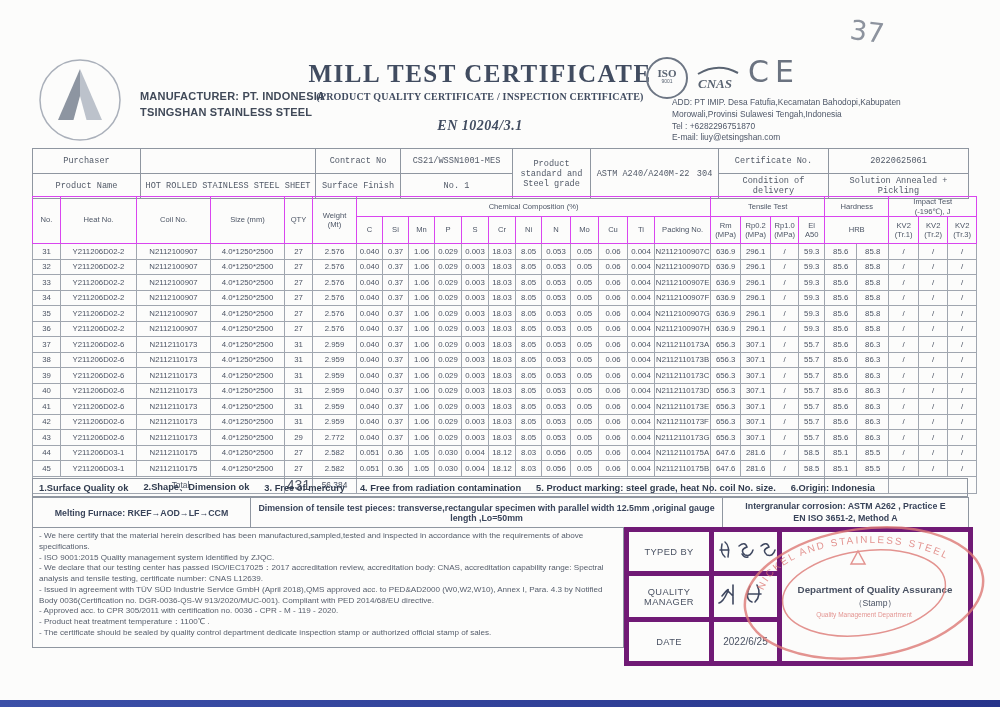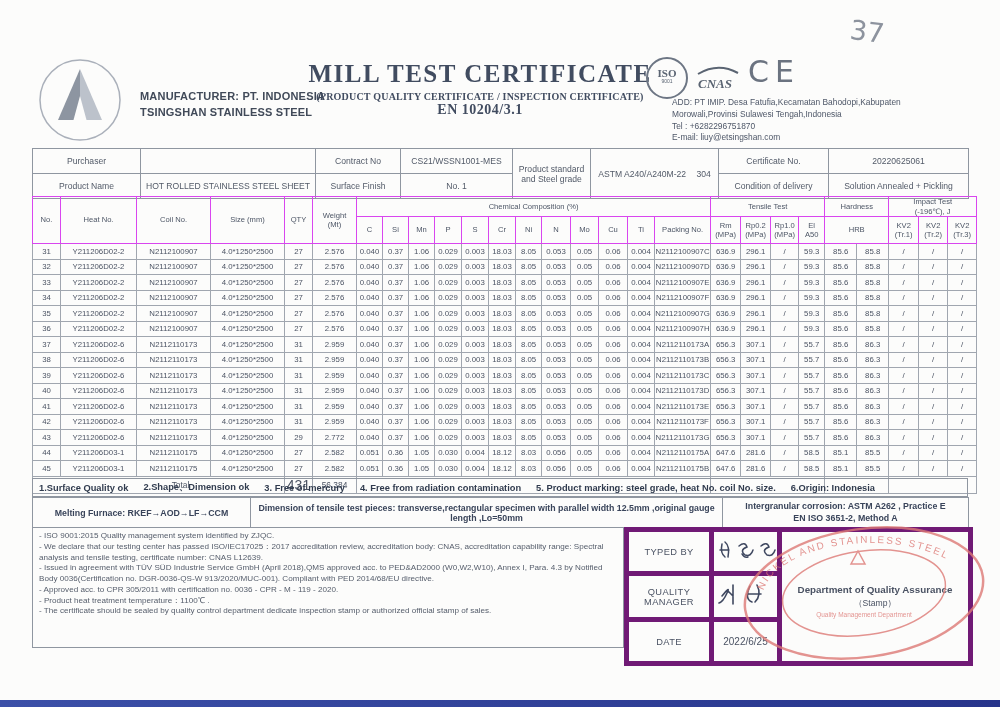--- a/index.html
+++ b/index.html
@@ -8,35 +8,35 @@
   .abs{position:absolute;}
 
   
   .handwritten{left:850px;top:16px;font-size:27px;color:#8d939e;transform:rotate(7deg);
                font-family:"DejaVu Sans",sans-serif;}
   .logo-wrap{left:34px;top:56px;width:92px;height:92px;}
   .mfr{left:140px;top:89px;font-size:11px;font-weight:bold;color:#414a59;line-height:1.45;letter-spacing:.2px;}
   .title-block{left:290px;top:60px;width:380px;text-align:center;font-family:"Liberation Serif",serif;color:#414c60;}
   .title-main{font-size:25px;font-weight:bold;letter-spacing:1.5px;}
   .title-sub{font-size:10px;font-weight:bold;margin-top:3px;letter-spacing:.2px;}
-  .title-std{font-size:14px;font-weight:bold;margin-top:0;letter-spacing:.5px;}
+  .title-std{font-size:14px;font-weight:bold;margin-top:16px;letter-spacing:.5px;font-style:italic;}
   .iso-wrap{left:646px;top:57px;width:38px;height:38px;border:2px solid #6d7684;border-radius:50%;
             text-align:center;color:#5a6472;}
   .iso-txt{font-size:11px;font-weight:bold;margin-top:8px;font-family:"Liberation Serif",serif;}
   .iso-sub{font-size:5px;margin-top:-1px;}
   .cnas-wrap{left:694px;top:64px;width:48px;height:30px;}
   .ce-mark{left:748px;top:54px;font-size:30px;color:#6b7380;letter-spacing:6px;
            font-family:"DejaVu Sans",sans-serif;}
   .address{left:672px;top:97px;width:305px;font-size:8.4px;line-height:1.4;color:#4e5768;}
 
   
   table{border-collapse:collapse;table-layout:fixed;}
   td,th{overflow:hidden;}
 
-  .info-table{left:32px;top:148px;width:936px;}
+  .info-table{left:32px;top:148px;width:936px;font-family:Liberation Mono, monospace;}
   .info-table td{border:1px solid #8f96a0;font-size:8.6px;text-align:center;color:#525a68;
                  height:24px;padding:0 2px;}
   .std-cell{display:flex;justify-content:space-around;align-items:center;}
 
   .main-table{left:32px;top:196px;width:936px;}
   .main-table th{border:1px solid #d946ef;font-size:7.6px;font-weight:normal;color:#4c5565;
                  white-space:pre-line;line-height:1.2;padding:0;}
   .main-table thead tr:first-child th{height:19px;}
   .main-table thead tr:last-child th{height:26px;}
   .main-table td{border:1px solid #a0a6af;font-size:7.8px;color:#4b5363;height:14.5px;
@@ -697,20 +697,21 @@
       <td>Dimension of tensile test pieces: transverse,rectangular specimen with parallel width 12.5mm ,original gauge length ,Lo=50mm</td>
       <td class="inter-cell">
         <div>Intergranular corrosion:  ASTM A262 , Practice E</div>
         <div>EN ISO 3651-2, Method A</div>
       </td>
     </tr>
   </tbody>
     </table>
 
   <div class="abs certify-box">
+      <div>- We here certify that the material herein described has been manufactured,sampled,tested and inspected in accordance with the requirements of above specifications.</div>
       <div>- ISO 9001:2015 Quality management system identified by ZJQC.</div>
       <div>- We declare that our testing center has passed ISO/IEC17025：2017 accreditation review, accreditation body: CNAS, accreditation capability range: Spectral analysis and tensile testing, certificate number: CNAS L12639.</div>
       <div>- Issued in agreement with TÜV SÜD Industrie Service GmbH (April 2018),QMS approved acc. to PED&amp;AD2000 (W0,W2,W10), Annex I, Para. 4.3 by Notified Body 0036(Certification no.  DGR-0036-QS-W 913/2020/MUC-001). Compliant with PED 2014/68/EU directive.</div>
       <div>- Approved acc. to CPR 305/2011 with certification no. 0036 - CPR - M - 119 - 2020.</div>
       <div>- Product heat treatment temperature：1100℃ .</div>
       <div>- The certificate should be sealed by quality control department dedicate inspection stamp or authorized official stamp of sales.</div>
     </div>
 
   <table class="abs signoff-table">
     <colgroup>

